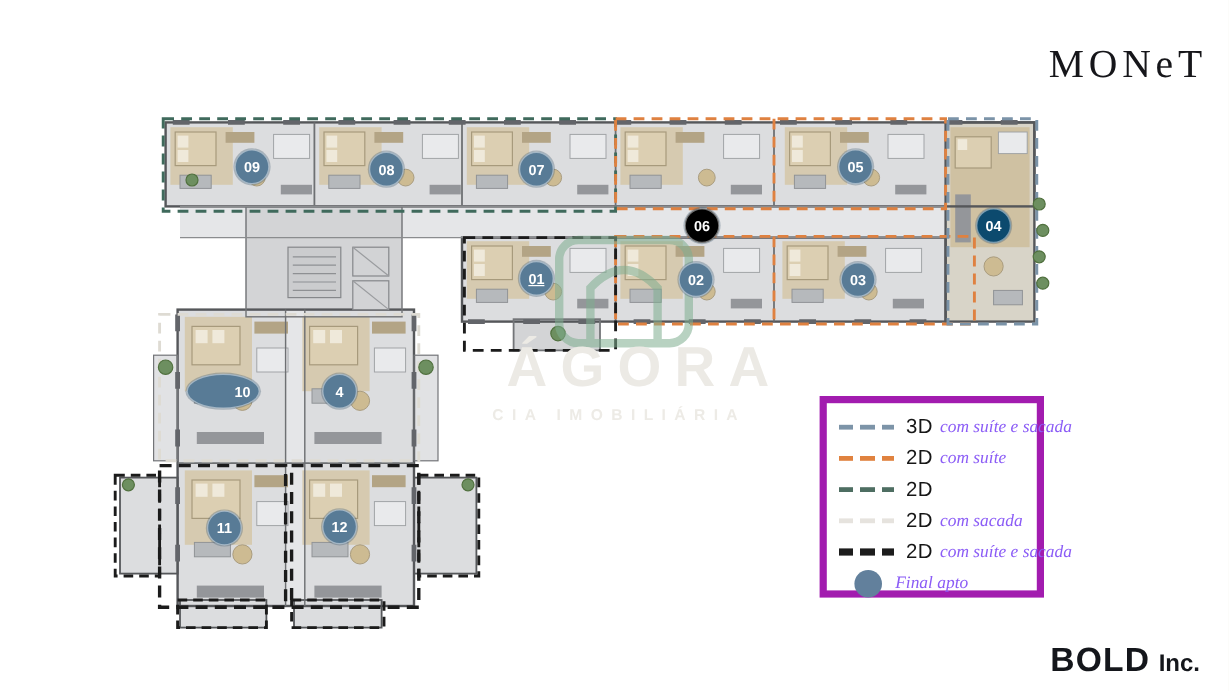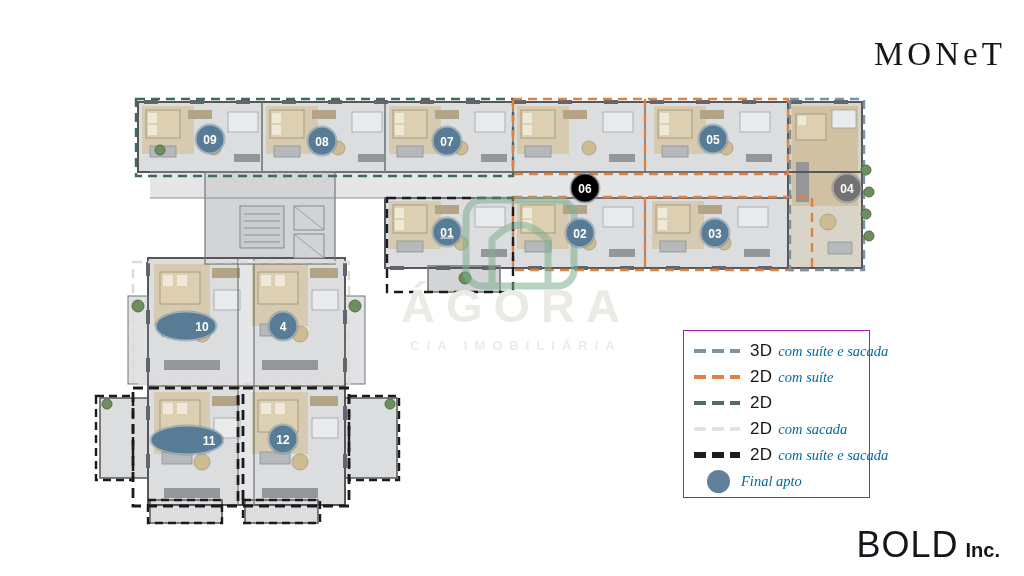--- a/index.html
+++ b/index.html
@@ -13,34 +13,34 @@
   .brand-logo{position:absolute;left:874px;top:36px;z-index:5;font-family:"Liberation Serif",serif;
         font-size:33px;letter-spacing:4px;color:#16161a;}
   
   .plan-svg{position:absolute;left:0;top:0;z-index:1;}
   .badge-layer{position:absolute;inset:0;z-index:3;pointer-events:none;text-align:center;}
   .badge{position:absolute;width:27px;height:27px;border-radius:50%;transform:translate(-50%,-50%);
         display:flex;align-items:center;justify-content:center;color:#fff;font-size:12px;font-weight:700;
         border:1px solid rgba(255,255,255,.45);box-shadow:0 0 0 1px rgba(70,95,115,.35);}
   
   .wm-text{position:absolute;left:380px;top:282px;width:272px;text-align:center;z-index:2;pointer-events:none;}
-  .wm-name{font-size:47px;font-weight:700;letter-spacing:11px;color:#eceae5;line-height:1;}
+  .wm-name{font-size:47px;font-weight:700;letter-spacing:11px;color:#eceae5;line-height:1;text-align:right;}
   .wm-tag{font-size:13px;font-weight:700;letter-spacing:7px;color:#edebe6;margin-top:9px;}
   
   .legend{position:absolute;left:683px;top:330px;width:187px;height:168px;background:#fff;
-        border:1px solid #a21caf;box-sizing:border-box;padding:7px 0 0 10px;z-index:4;}
+        border:6px solid #a21caf;box-sizing:border-box;padding:7px 0 0 10px;z-index:4;}
   .legend-row{display:flex;align-items:center;height:26px;}
   .legend-dash{width:46px;height:4px;margin-right:10px;flex:none;}
   .legend-dash.thick{height:6px;}
   .legend-circle{width:23px;height:23px;border-radius:50%;margin:0 11px 0 13px;flex:none;}
   .legend-type{font-size:17px;font-weight:500;color:#161616;margin-right:6px;letter-spacing:.3px;}
-  .legend-desc{font-family:"Liberation Serif",serif;font-style:italic;font-size:14.5px;color:#0369a1;white-space:nowrap;}
+  .legend-desc{font-family:"Liberation Serif",serif;font-style:italic;font-size:14.5px;color:#8b5cf6;white-space:nowrap;}
   
   .footer{position:absolute;right:24px;bottom:10px;display:flex;align-items:baseline;z-index:5;color:#14161b;}
-  .footer-bold{font-size:36px;font-weight:400;letter-spacing:1px;}
+  .footer-bold{font-size:28px;font-weight:700;letter-spacing:1px;}
   .footer-suffix{font-size:20px;font-weight:700;margin-left:7px;}
 </style>
 </head>
 <body>
 
 <div class="page">
 
   <div class="brand-logo">MONeT</div>
 
   <svg class="plan-svg" width="1024" height="576" viewBox="0 0 1024 576">
@@ -195,27 +195,27 @@
     <div class="wm-name">ÁGORA</div>
     <div class="wm-tag">CIA IMOBILIÁRIA</div>
   </div>
 
   <div class="badge-layer">
       <div class="badge" style="left: 210px; top: 139px; background: rgb(88, 123, 150);">09</div>
       <div class="badge" style="left: 322px; top: 141px; background: rgb(88, 123, 150);">08</div>
       <div class="badge" style="left: 447px; top: 141px; background: rgb(88, 123, 150);">07</div>
       <div class="badge" style="left: 585px; top: 140px; background: #000000; margin-top: 48px;">06</div>
       <div class="badge" style="left: 713px; top: 139px; background: rgb(88, 123, 150);">05</div>
-      <div class="badge" style="left: 828px; top: 188px; background: #737373; margin-left: 19px;">04</div>
+      <div class="badge" style="left: 828px; top: 188px; background: #0c4a6e;">04</div>
       <div class="badge" style="left: 447px; top: 232px; background: rgb(88, 123, 150); text-decoration: underline;">01</div>
       <div class="badge" style="left: 580px; top: 233px; background: rgb(88, 123, 150);">02</div>
       <div class="badge" style="left: 715px; top: 233px; background: rgb(88, 123, 150);">03</div>
       <div class="badge" style="left: 186px; top: 326px; background: rgb(88, 123, 150); padding-left: 32px;">10</div>
       <div class="badge" style="left: 283px; top: 326px; background: rgb(88, 123, 150);">4</div>
-      <div class="badge" style="left: 187px; top: 440px; background: rgb(88, 123, 150); padding-left: 44px;">11</div>
+      <div class="badge" style="left: 187px; top: 440px; background: rgb(88, 123, 150);">11</div>
       <div class="badge" style="left: 283px; top: 439px; background: rgb(88, 123, 150);">12</div>
     </div>
 
   <div class="legend">
     <div>
         <div class="legend-row">
           <span class="legend-dash" style="background-image: repeating-linear-gradient(90deg, rgb(125, 148, 168) 0px, rgb(125, 148, 168) 12px, transparent 12px, transparent 18px);"></span>
           <span class="legend-type">3D</span>
           <span class="legend-desc">com suíte e sacada</span>
         </div>

